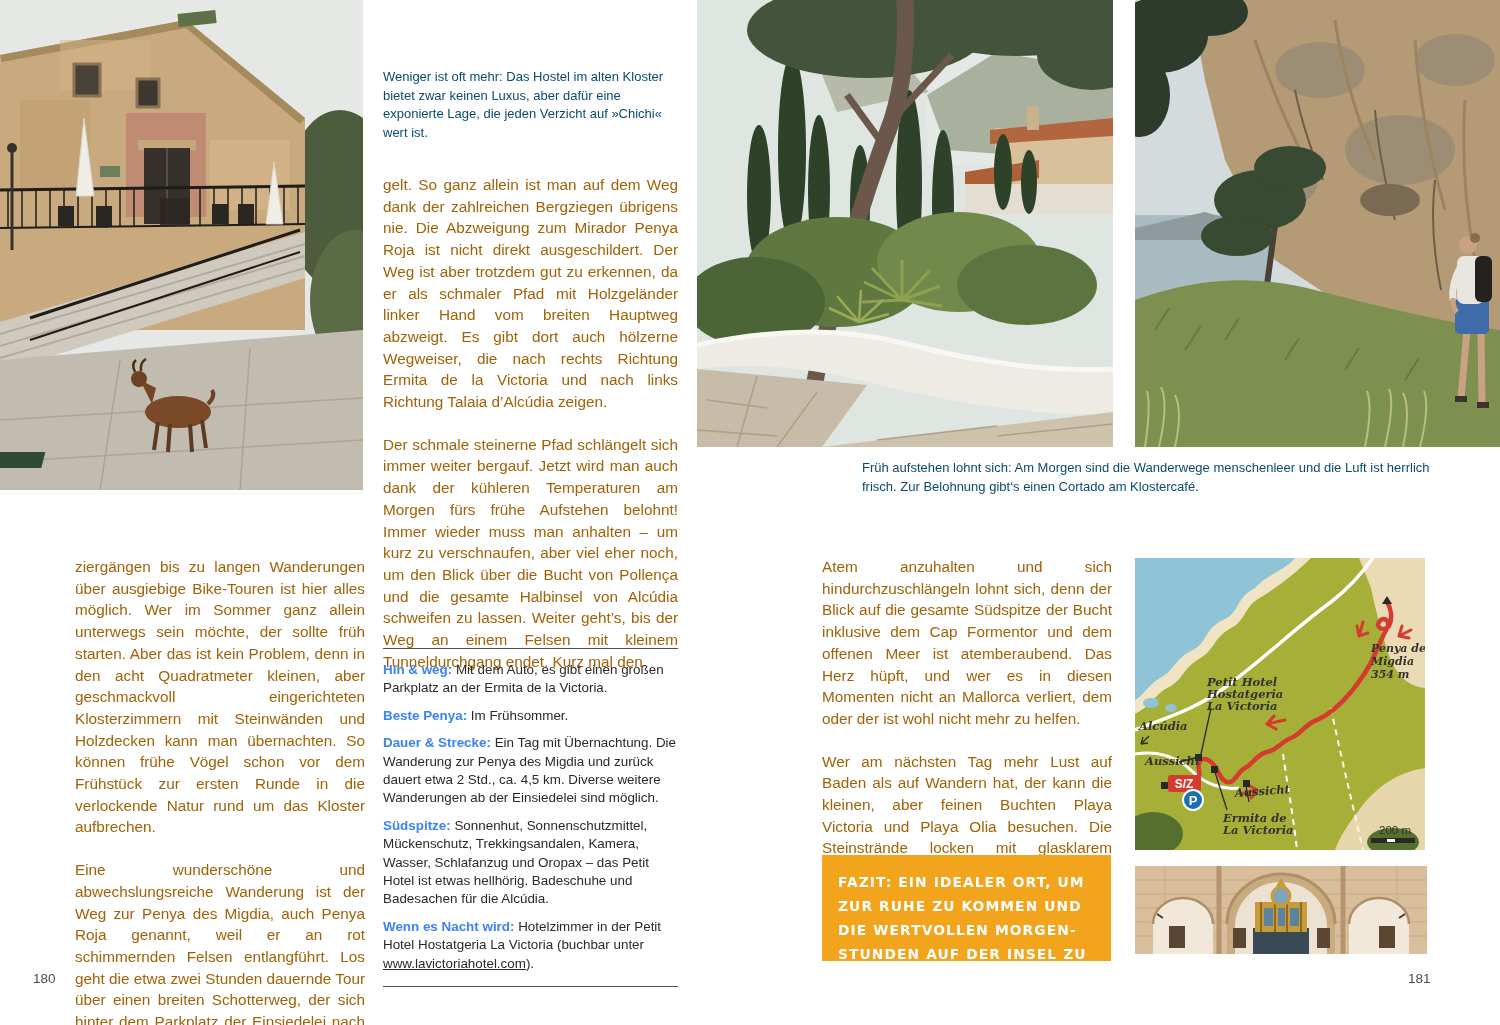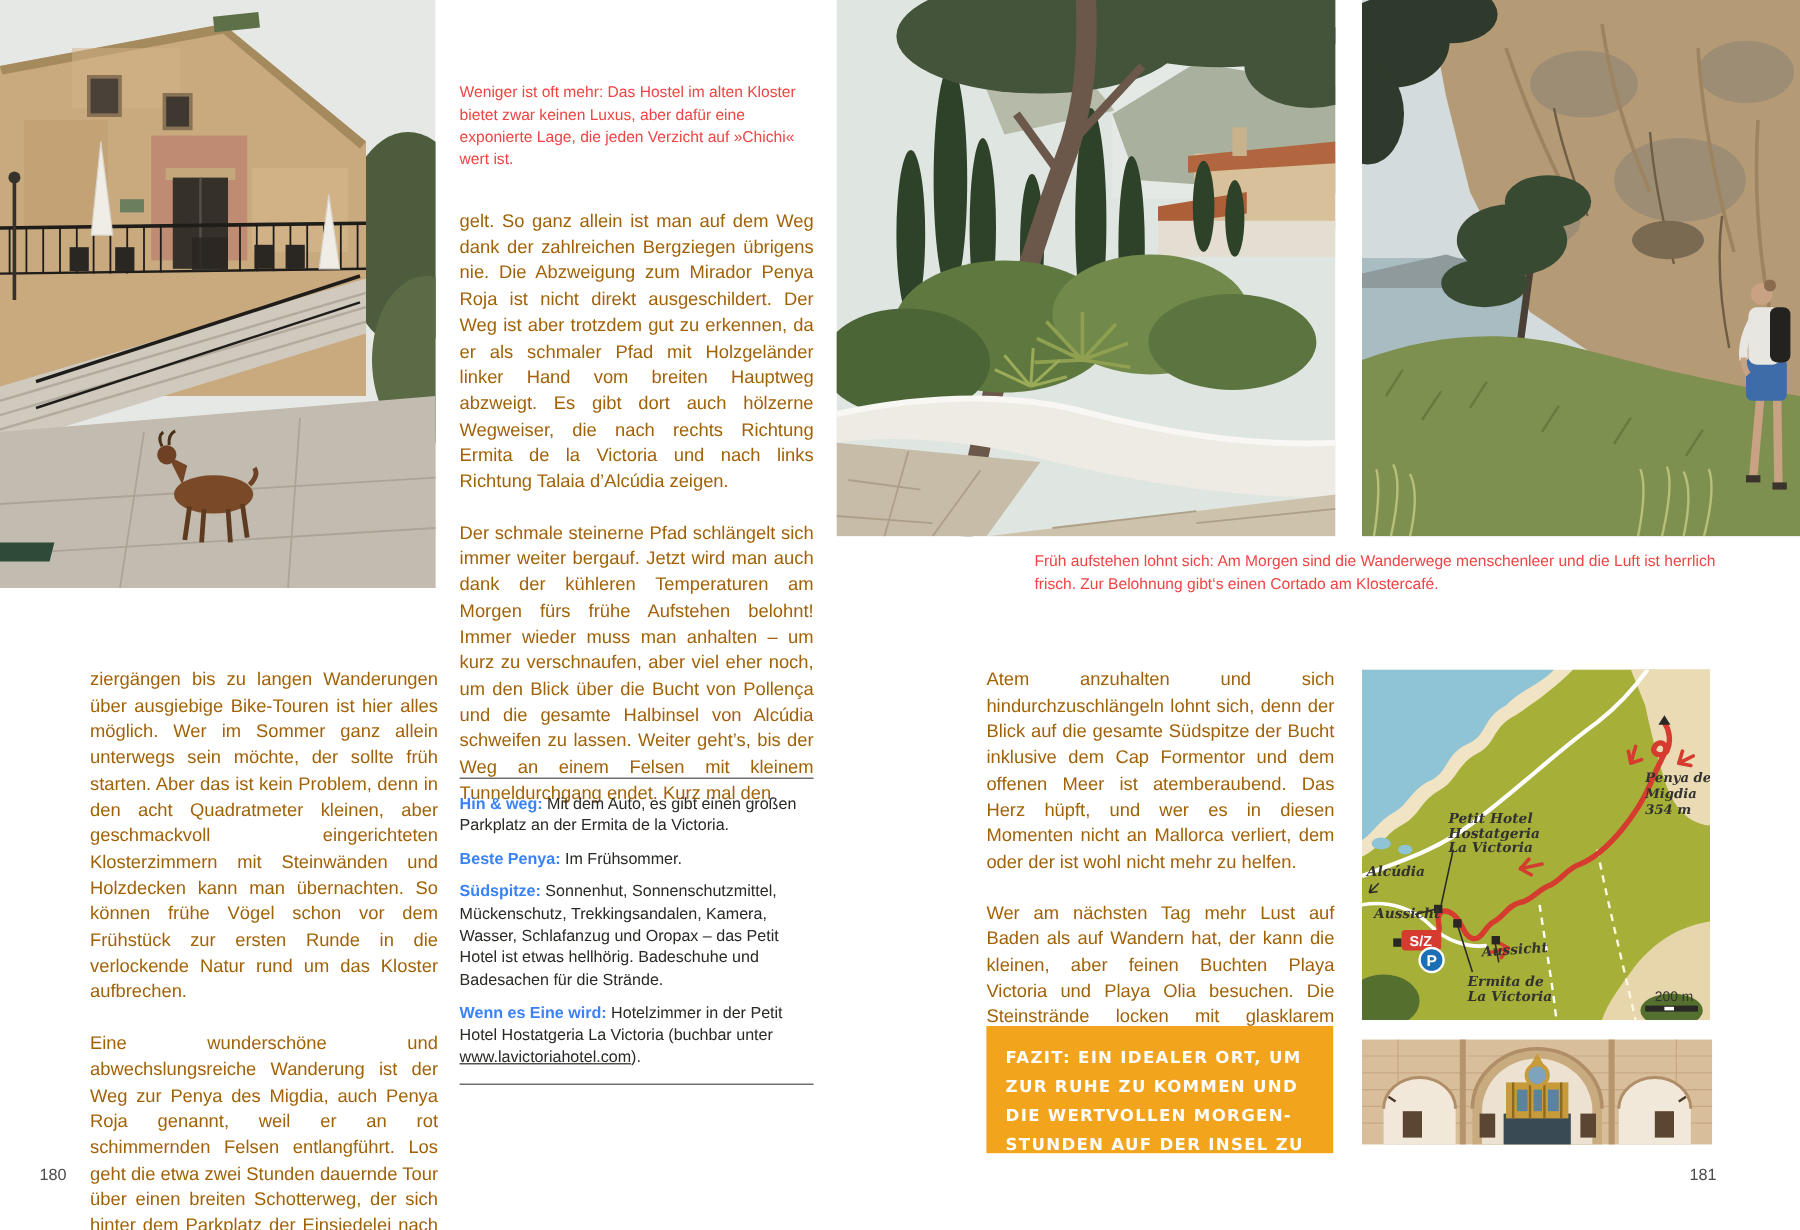--- a/index.html
+++ b/index.html
@@ -1,20 +1,20 @@
 <!DOCTYPE html>
 <html><head>
 <meta charset="utf-8">
 <style>
   html,body{margin:0;padding:0;background:#ffffff;}
   #spread{position:relative;width:1500px;height:1025px;background:#ffffff;
           font-family:"Liberation Sans", sans-serif;color:#2b2926;overflow:hidden;}
   .photo{position:absolute;overflow:hidden;}
   .photo svg{display:block;width:100%;height:100%;}
-  .caption{position:absolute;font-size:13px;line-height:18.5px;color:#ef4444;}
+  .caption{position:absolute;font-size:13px;line-height:18.5px;color:#0c4a6e;}
   .body-col{position:absolute;font-size:15.3px;line-height:21.7px;text-align:justify;color:#a16207;}
   .body-col p{margin:0;}
   .body-col p + p{margin-top:21px;}
   .info-block{position:absolute;border-top:1px solid #4d4d4d;border-bottom:1px solid #4d4d4d;
               padding:12px 0 13px 0;font-size:13.4px;line-height:18.4px;color:#2b2926;}
   .info-block p{margin:0 0 9px 0;}
   .info-block p:last-child{margin:0;}
   .info-lbl{color:#3b82f6;font-weight:bold;}
   .info-link{text-decoration:underline;}
   .fazit{position:absolute;background:#f2a41d;color:#ffffff;font-weight:bold;
@@ -136,22 +136,23 @@
   </div>
 
   <div class="body-col" style="left:383px;top:174px;width:295px;">
     <p>gelt. So ganz allein ist man auf dem Weg dank der zahlreichen Bergziegen übrigens nie. Die Abzweigung zum Mirador Penya Roja ist nicht direkt ausgeschildert. Der Weg ist aber trotzdem gut zu erkennen, da er als schmaler Pfad mit Holzgeländer linker Hand vom breiten Hauptweg abzweigt. Es gibt dort auch hölzerne Wegweiser, die nach rechts Richtung Ermita de la Victoria und nach links Richtung Talaia d’Alcúdia zeigen.</p>
     <p>Der schmale steinerne Pfad schlängelt sich immer weiter bergauf. Jetzt wird man auch dank der kühleren Temperaturen am Morgen fürs frühe Aufstehen belohnt! Immer wieder muss man anhalten – um kurz zu verschnaufen, aber viel eher noch, um den Blick über die Bucht von Pollença und die gesamte Halbinsel von Alcúdia schweifen zu lassen. Weiter geht’s, bis der Weg an einem Felsen mit kleinem Tunneldurchgang endet. Kurz mal den</p>
   </div>
 
   <div class="info-block" style="left:383px;top:648px;width:295px;">
     <p><span class="info-lbl">Hin &amp; weg:</span> <span>Mit dem Auto, es gibt einen großen Parkplatz an der Ermita de la Victoria.</span></p>
     <p><span class="info-lbl">Beste Penya:</span> <span>Im Frühsommer.</span></p>
-    <p><span class="info-lbl">Südspitze:</span> <span>Sonnenhut, Sonnenschutzmittel, Mückenschutz, Trekkingsandalen, Kamera, Wasser, Schlafanzug und Oropax – das Petit Hotel ist etwas hellhörig. Badeschuhe und Badesachen für die Strände.</span></p>
-    <p><span class="info-lbl">Wenn es Eine wird:</span> <span>Hotelzimmer in der Petit Hotel Hostatgeria La Victoria (buchbar unter </span><span class="info-link">www.lavictoriahotel.com</span><span>).</span></p>
+    <p><span class="info-lbl">Dauer &amp; Strecke:</span> <span>Ein Tag mit Übernachtung. Die Wanderung zur Penya des Migdia und zurück dauert etwa 2 Std., ca. 4,5 km. Diverse weitere Wanderungen ab der Einsiedelei sind möglich.</span></p>
+    <p><span class="info-lbl">Südspitze:</span> <span>Sonnenhut, Sonnenschutzmittel, Mückenschutz, Trekkingsandalen, Kamera, Wasser, Schlafanzug und Oropax – das Petit Hotel ist etwas hellhörig. Badeschuhe und Badesachen für die Alcúdia.</span></p>
+    <p><span class="info-lbl">Wenn es Nacht wird:</span> <span>Hotelzimmer in der Petit Hotel Hostatgeria La Victoria (buchbar unter </span><span class="info-link">www.lavictoriahotel.com</span><span>).</span></p>
   </div>
 
   <div class="pagenum" style="left:33px;top:971px;">180</div>
 
   <div class="photo" style="left:697px;top:0;width:416px;height:447px;">
     <svg viewBox="0 0 416 447">
       <rect width="416" height="447" fill="#dfe5e0"></rect>
       <polygon points="230,95 300,52 416,72 416,162 250,150" fill="#97a089"></polygon>
       <polygon points="120,62 180,30 232,92 140,112" fill="#a7ac96" opacity="0.75"></polygon>
       <rect x="230" y="50" width="186" height="115" fill="#ffffff" opacity="0.18"></rect>

